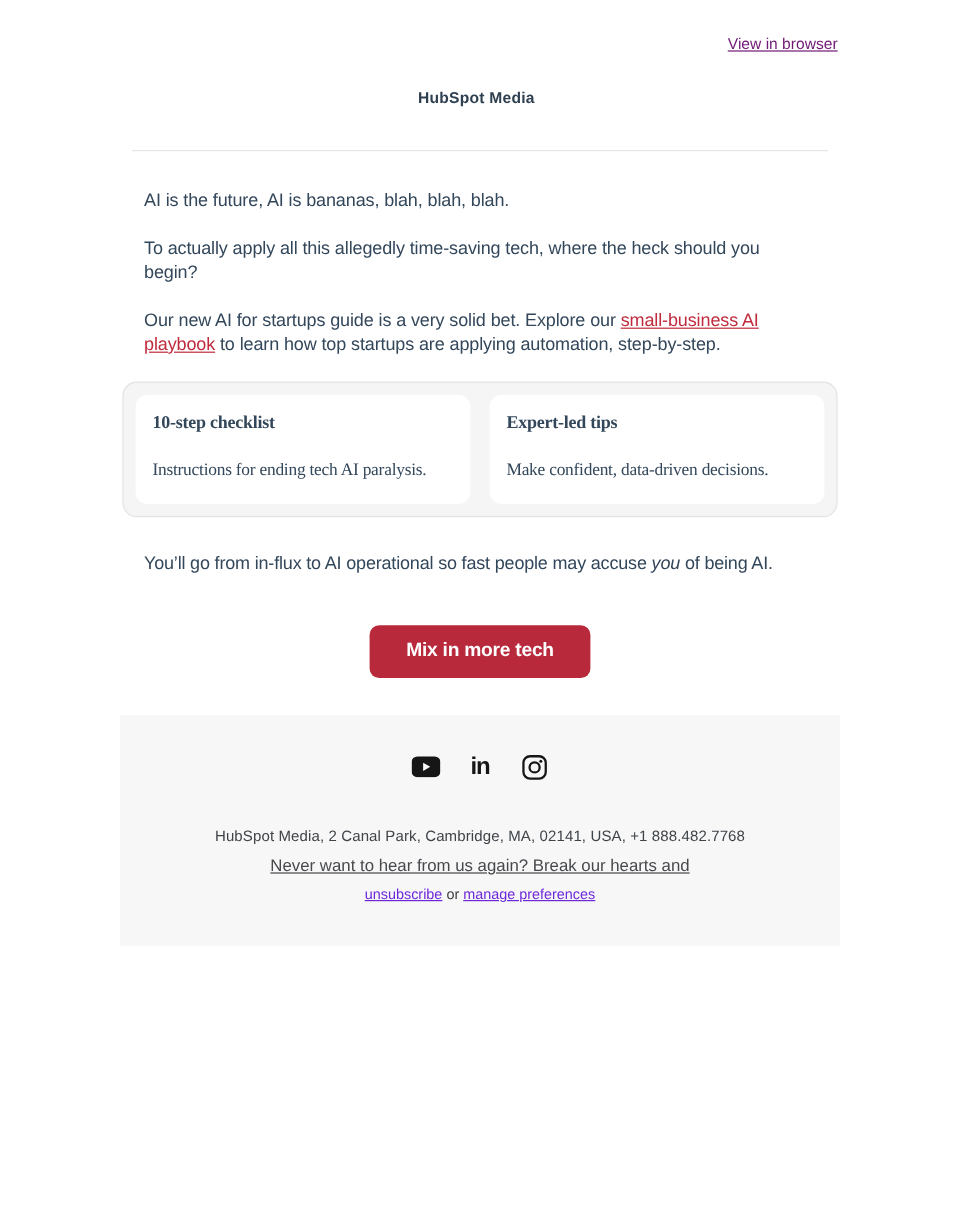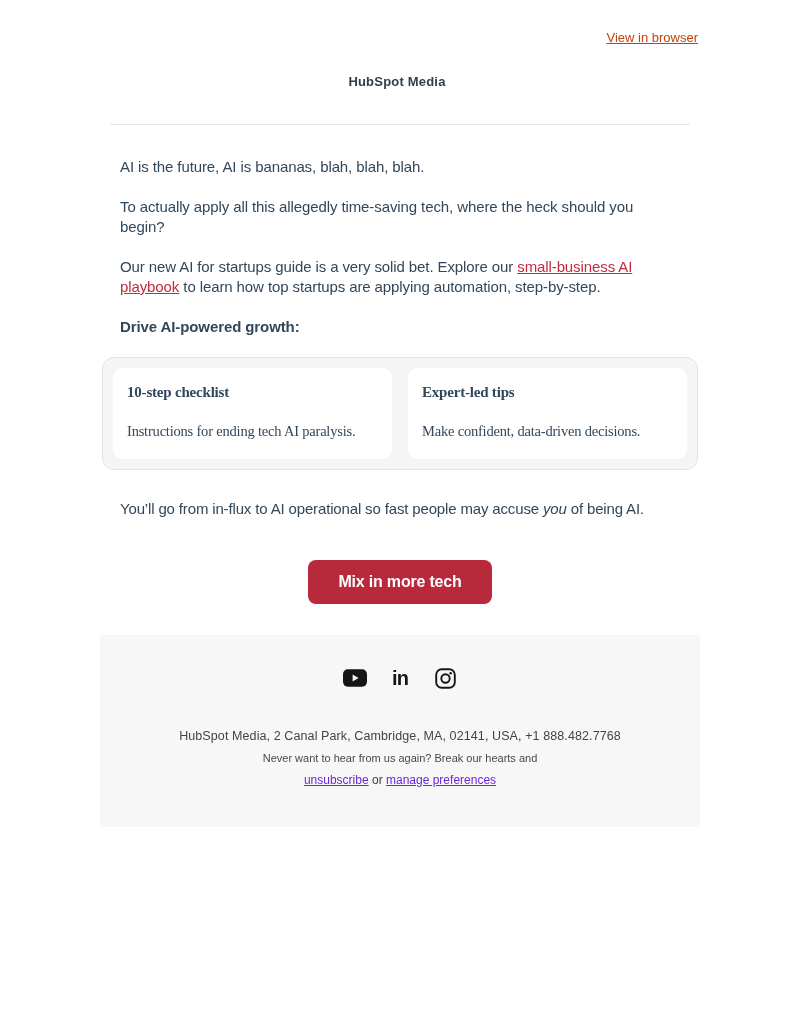--- a/index.html
+++ b/index.html
@@ -7,21 +7,21 @@
   body {
     width:800px; height:1024px; margin:0 auto; overflow:hidden;
     font-family:"Liberation Sans","DejaVu Sans",sans-serif;
     color:#33475b;
   }
   .email { width:600px; margin:0 auto; padding-top:28px; }
 
   
   .preheader { text-align:right; padding:0 2px; }
   .view-browser {
-    color:#c2410c; font-size:13px; text-decoration:underline; cursor:pointer;
+    color:#701a75; font-size:13px; text-decoration:underline; cursor:pointer;
   }
 
   
   .logo-wrap { text-align:center; margin-top:26px; }
   .logo { display:inline-block; color:#2e3f50; }
   .logo-row { display:flex; align-items:baseline; justify-content:center; }
   .logo-the {
     font-size:40px; font-weight:400; letter-spacing:-1px;
     transform:scaleX(.88); transform-origin:right; display:inline-block;
   }
@@ -70,21 +70,21 @@
   .footer {
     margin-top:31px; background:#f7f7f8; padding:32px 20px 0 20px; height:192px;
   }
   .social-row { display:flex; justify-content:center; align-items:center; gap:21px; }
   .social-link { display:inline-flex; align-items:center; justify-content:center;
     width:24px; height:22px; cursor:pointer; color:#161616; }
   .li-glyph { font-size:20px; font-weight:800; letter-spacing:-1px; color:#161616;
     line-height:1; }
   .footer-text { margin-top:40px; text-align:center; color:#3f4449; }
   .addr { font-size:12.5px; letter-spacing:.1px; }
-  .line2 { font-size:11px; margin-top:9px; color:#46484b; }
+  .line2 { font-size:14px; margin-top:9px; color:#46484b;text-decoration:underline; }
   .line3 { font-size:12px; margin-top:9px; color:#3b3d40; }
   .footer-link { text-decoration:underline; cursor:pointer; color:#6d28d9; }
 </style>
 </head>
 <body>
 
 <div class="email">
 
   <div class="preheader">
     <a class="view-browser">View in browser</a>
@@ -95,21 +95,20 @@
       <div class="logo-sub">HubSpot Media</div>
     </div>
   </div>
 
   <hr class="divider">
 
   <div class="copy">
     <p>AI is the future, AI is bananas, blah, blah, blah.</p>
     <p>To actually apply all this allegedly time-saving tech, where the heck should you begin?</p>
     <p><span>Our new AI for startups guide is a very solid bet. Explore our </span><a class="inline-link">small-business AI playbook</a><span> to learn how top startups are applying automation, step-by-step.</span></p>
-    <p class="bold">Drive AI-powered growth:</p>
   </div>
 
   <div class="cards">
     <div class="card">
       <div class="card-title">10-step checklist</div>
       <div class="card-text">Instructions for ending tech AI paralysis.</div>
     </div>
     <div class="card">
       <div class="card-title">Expert-led tips</div>
       <div class="card-text">Make confident, data-driven decisions.</div>

